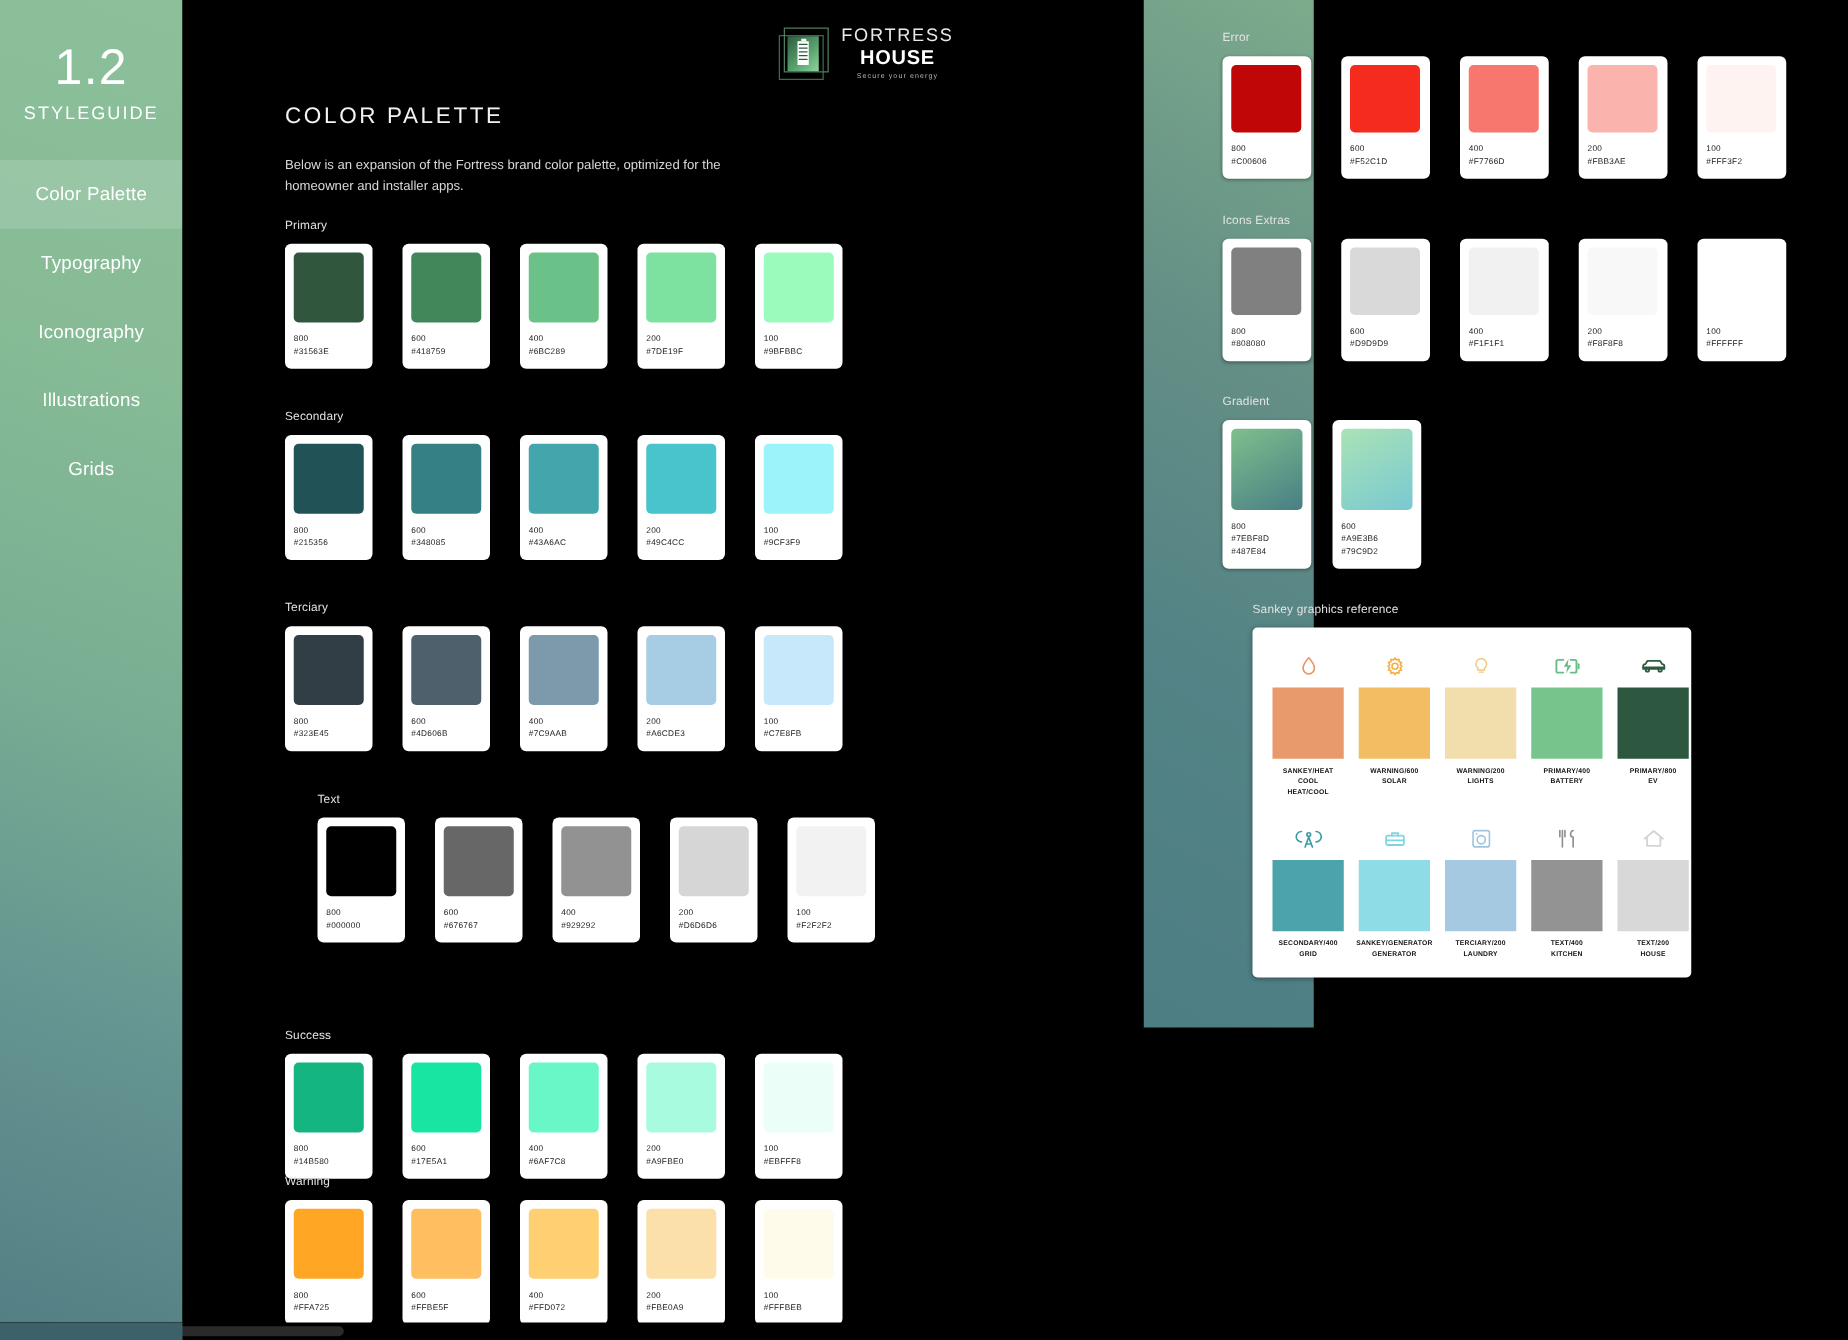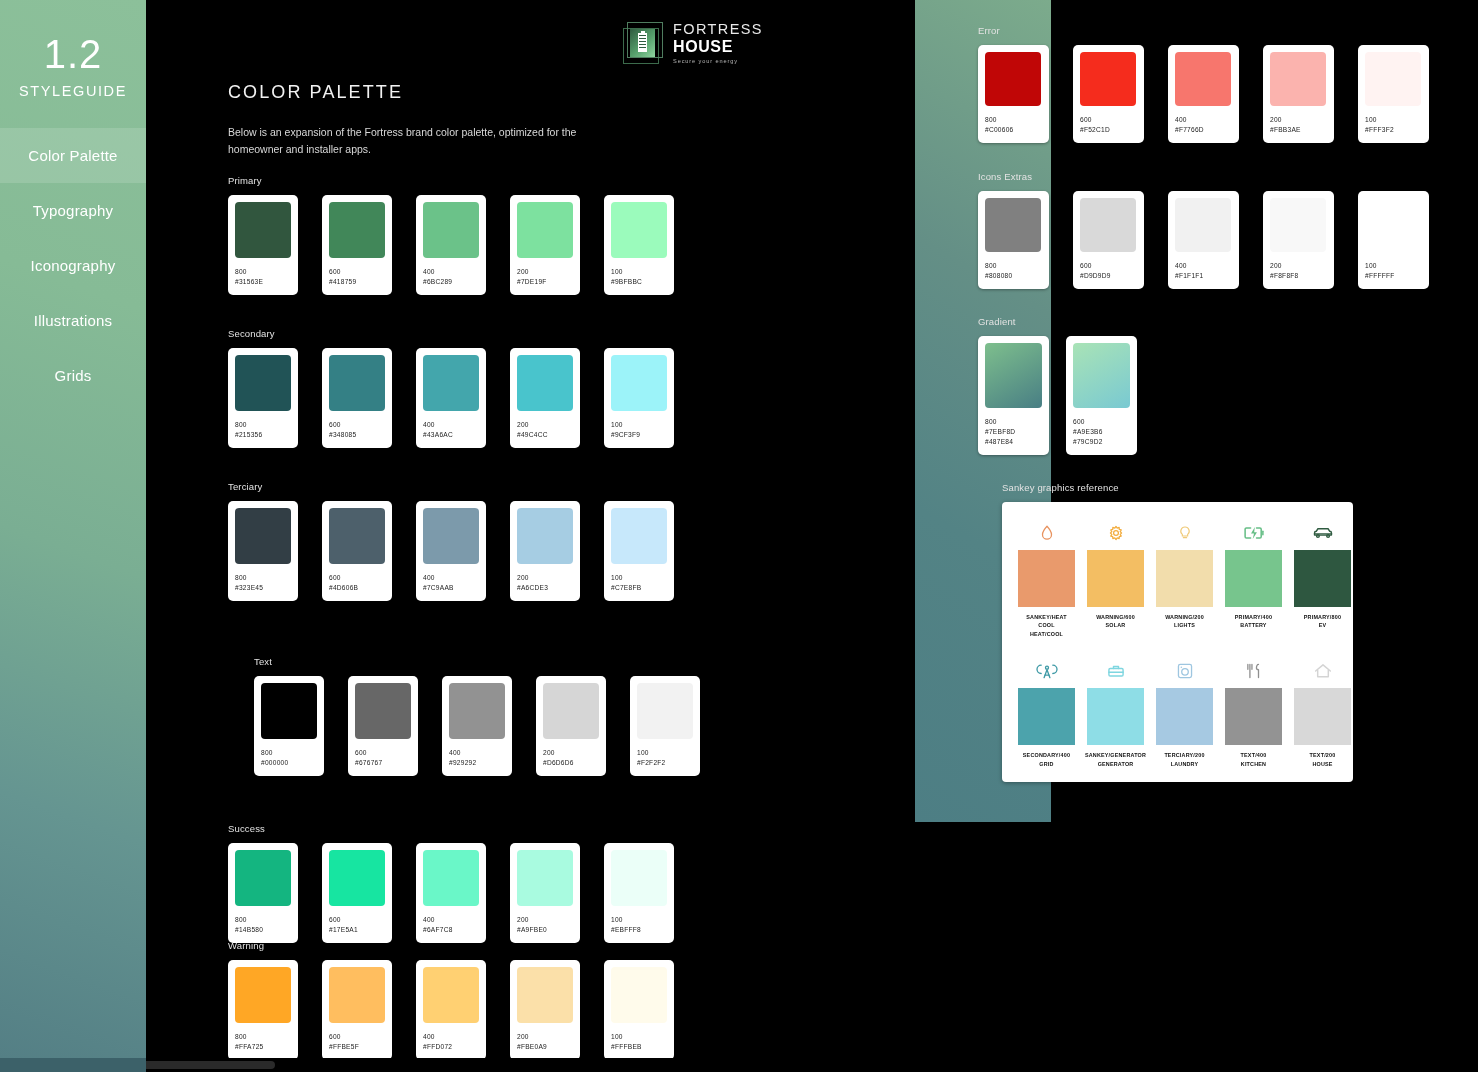--- a/index.html
+++ b/index.html
@@ -55,21 +55,21 @@
     position: absolute; left: 15px; top: 11px; width: 9px; height: 19px;
     background: #ffffff;
   }
   #logo-mark .battery-cap {
     position: absolute; left: 17.5px; top: 8.5px; width: 4px; height: 2.5px; background: #ffffff;
   }
   #logo-mark .battery-lines { position: absolute; left: 15px; top: 11px; width: 9px; height: 19px; }
   #logo-mark .battery-lines i {
     display: block; height: 1px; background: #2f5b40; margin: 2px 1px;
   }
-  #logo-text { display: flex; flex-direction: column; line-height: 1; }
+  #logo-text { display: flex; flex-direction: column; line-height: 1; align-items: center; }
   #logo-fortress { font-size: 14.5px; letter-spacing: 1.4px; color: #e9e9e9; font-weight: 400; }
   #logo-power { font-size: 16px; letter-spacing: .6px; color: #ffffff; font-weight: 700; margin-top: 2px; }
   #logo-tagline { font-size: 5.6px; letter-spacing: .9px; color: #b7b7b7; margin-top: 4px; }
 
   
   #page-title {
     position: absolute; left: 82px; top: 82px;
     font-size: 18px; letter-spacing: 2.1px; color: #f2f2f2; font-weight: 400;
   }
   #page-desc {
@@ -301,21 +301,21 @@
         <div class="swatch-card">
           <div class="swatch-chip" style="background: rgb(199, 232, 251);"></div>
           <div class="swatch-meta">
             <div class="swatch-step">100</div>
             <div class="swatch-hex">#C7E8FB</div>
           </div>
         </div>
       </div>
     </section>
 
-    <section class="group" style="left:82px; top:656px;padding-left:26px;">
+    <section class="group" style="left:82px; top:634px;padding-left:26px;">
       <div class="group-label">Text</div>
       <div class="swatch-row">
         <div class="swatch-card">
           <div class="swatch-chip" style="background: rgb(0, 0, 0);"></div>
           <div class="swatch-meta">
             <div class="swatch-step">800</div>
             <div class="swatch-hex">#000000</div>
           </div>
         </div>
         <div class="swatch-card">

